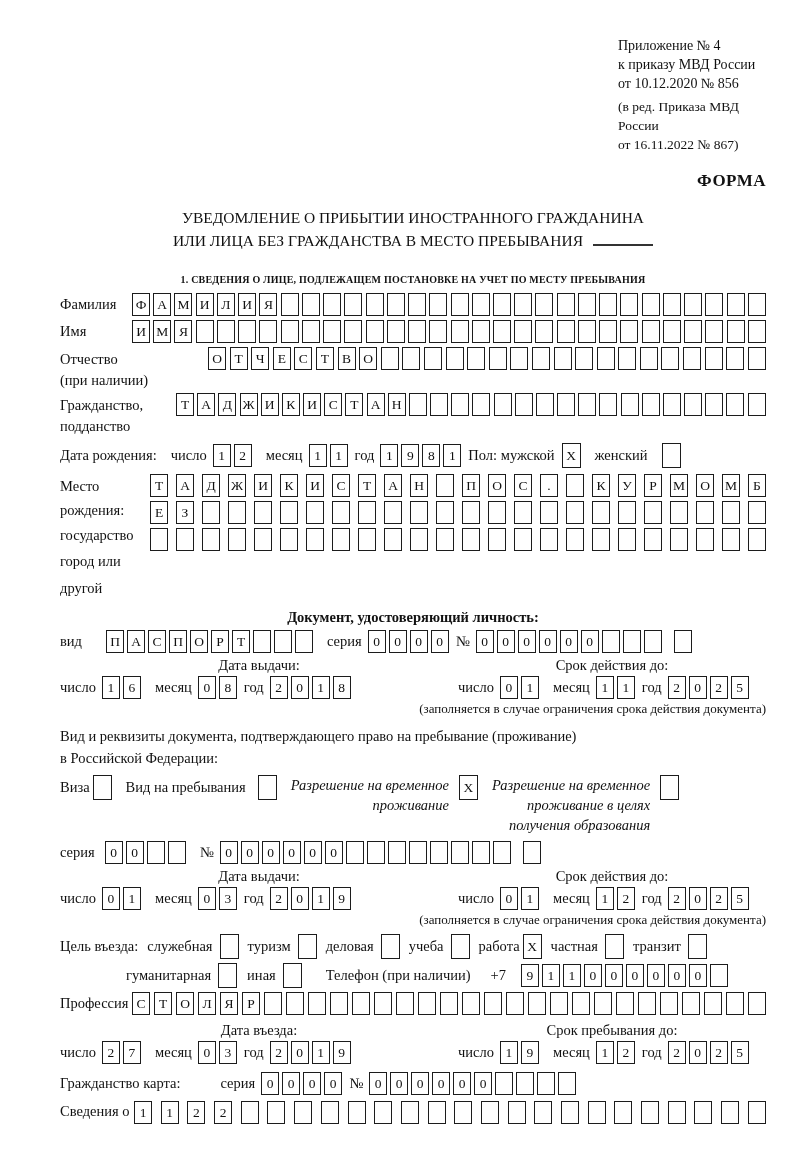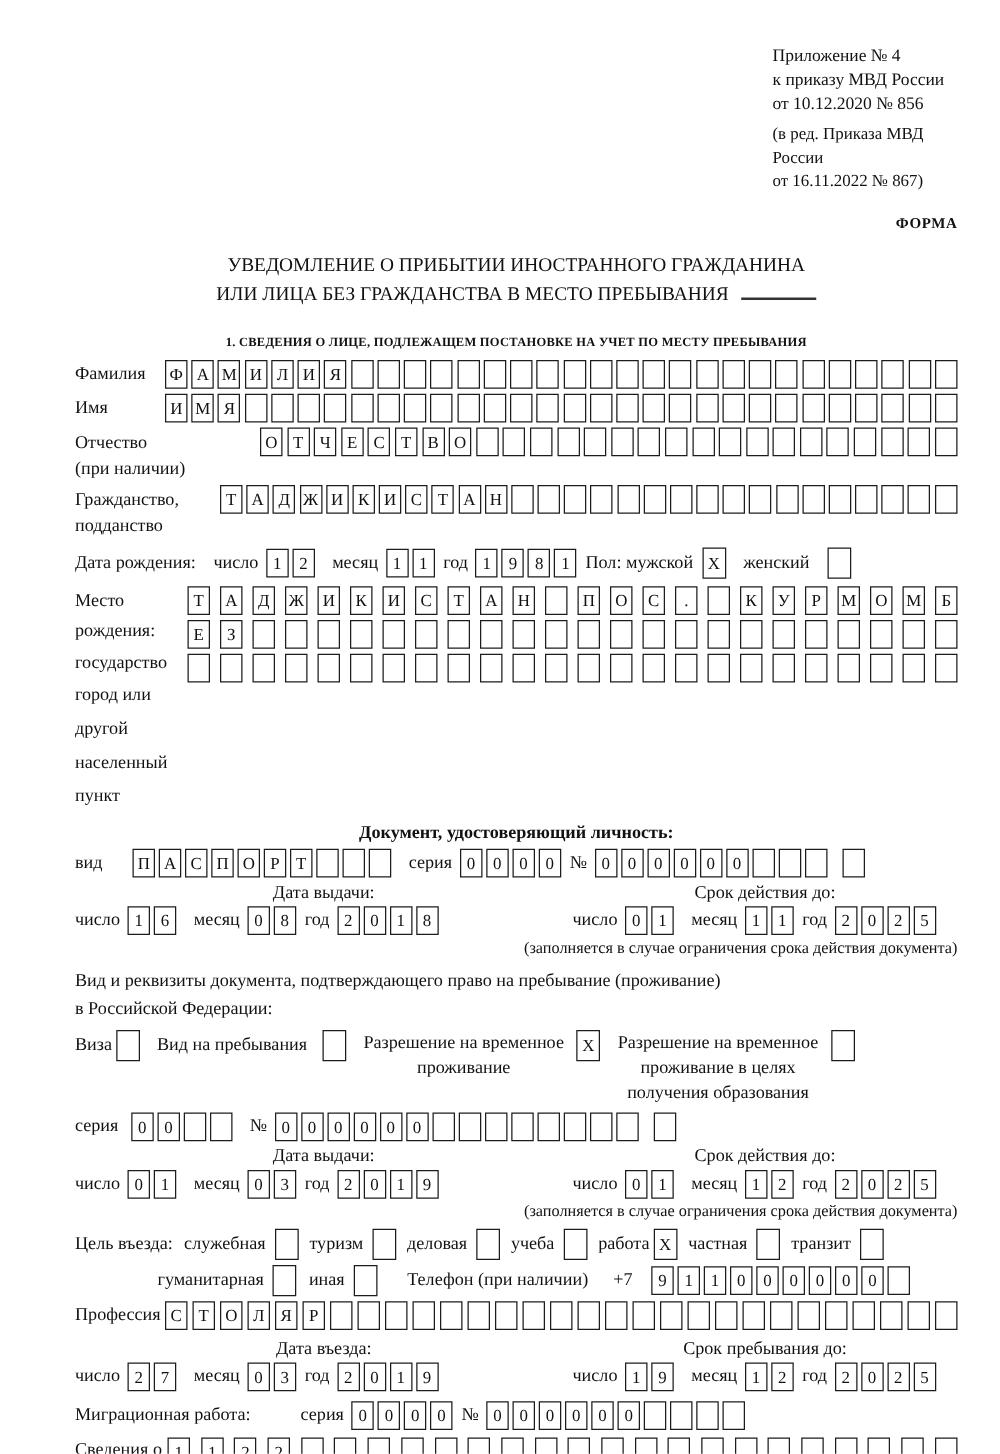--- a/index.html
+++ b/index.html
@@ -7,21 +7,21 @@
   body {
     width: 800px; height: 1163px; overflow: hidden;
     font-family: "Liberation Serif", "DejaVu Serif", serif;
     color: #111; font-size: 14.5px;
   }
   .page { width: 800px; height: 1163px; padding: 36px 34px 10px 60px; position: relative; }
 
   
   .appendix { margin-left: 558px; line-height: 19px; font-size: 14px; }
   .amendment { margin-left: 558px; line-height: 19px; font-size: 13.5px; margin-top: 4px; }
-  .form-label { text-align: right; font-weight: bold; font-size: 12px; margin-top: 17px; letter-spacing: .5px; }
+  .form-label { text-align: right; font-weight: bold; font-size: 17px; margin-top: 17px; letter-spacing: .5px; }
 
   .title { text-align: center; font-weight: normal; font-size: 15.5px; line-height: 23px; margin-top: 15px; }
   .title .blank { display: inline-block; width: 60px; border-bottom: 2px solid #333; margin-left: 10px; height: 14px; }
 
   .sec-heading { text-align: center; font-weight: bold; font-size: 10px; margin-top: 22px; letter-spacing: .2px; }
 
   
   .cell {
     width: 18px; height: 23px; flex: none;
     border: 1.5px solid #1c1c1c; background: #fff;
@@ -55,21 +55,21 @@
   .dcol-r { flex: 1; }
   .dhead { text-align: center; font-size: 14.5px; line-height: 18px; margin-bottom: 2px; }
   .drow { display: flex; align-items: center; }
   .dlabel { margin-right: 6px; }
   .mgl { margin-left: 14px; }
   .mgs { margin-left: 7px; }
   .note-row { text-align: right; font-size: 13px; line-height: 16px; margin-top: 2px; }
 
   .chk-item { display: flex; align-items: center; gap: 7px; }
   .chk-item.top { align-items: flex-start; }
-  .chk-lines { text-align: center; line-height: 20px; }
+  .chk-lines { text-align: right; line-height: 20px; font-style: italic; }
   .gap14 { gap: 14px; }
   .indent2 { margin-left: 66px; }
   .intro { margin-top: 8px; line-height: 22px; }
   .mt8 { margin-top: 8px; }
   .mt6 { margin-top: 6px; }
   .doc-heading { text-align: center; font-weight: bold; font-size: 14.5px; margin-top: 6px; line-height: 18px; }
   .phone-prefix { margin: 0 5px 0 10px; }
 </style>
 </head>
 <body>
@@ -261,21 +261,20 @@
     <span class="cell checkbox mgs">X</span>
     <span class="mgl">женский</span>
     <span class="cell checkbox mgl"></span>
   </div>
 
   <div class="frow top mt6">
     <span class="rlabel w-place">
       <span class="l1" style="display:block">Место рождения:</span>
       <span class="lx" style="display:block;line-height:26px">государство</span>
       <span class="lx" style="display:block;line-height:27px">город или другой</span>
-      <span class="lx" style="display:block;line-height:27px">населенный пункт</span>
     </span>
     <span class="stack">
       <span class="cells fill">
           <span class="cell">Т</span>
           <span class="cell">А</span>
           <span class="cell">Д</span>
           <span class="cell">Ж</span>
           <span class="cell">И</span>
           <span class="cell">К</span>
           <span class="cell">И</span>
@@ -678,21 +677,21 @@
             <span class="cell">2</span>
             <span class="cell">0</span>
             <span class="cell">2</span>
             <span class="cell">5</span>
           </span>
       </div>
     </div>
   </div>
 
   <div class="frow mt8">
-    <span class="rlabel">Миграционная работа:</span>
+    <span class="rlabel">Гражданство карта:</span>
     <span class="dlabel" style="margin-left:40px;">серия</span>
     <span class="cells">
         <span class="cell">0</span>
         <span class="cell">0</span>
         <span class="cell">0</span>
         <span class="cell">0</span>
       </span>
     <span class="dlabel mgs">№</span>
     <span class="cells">
         <span class="cell">0</span>

